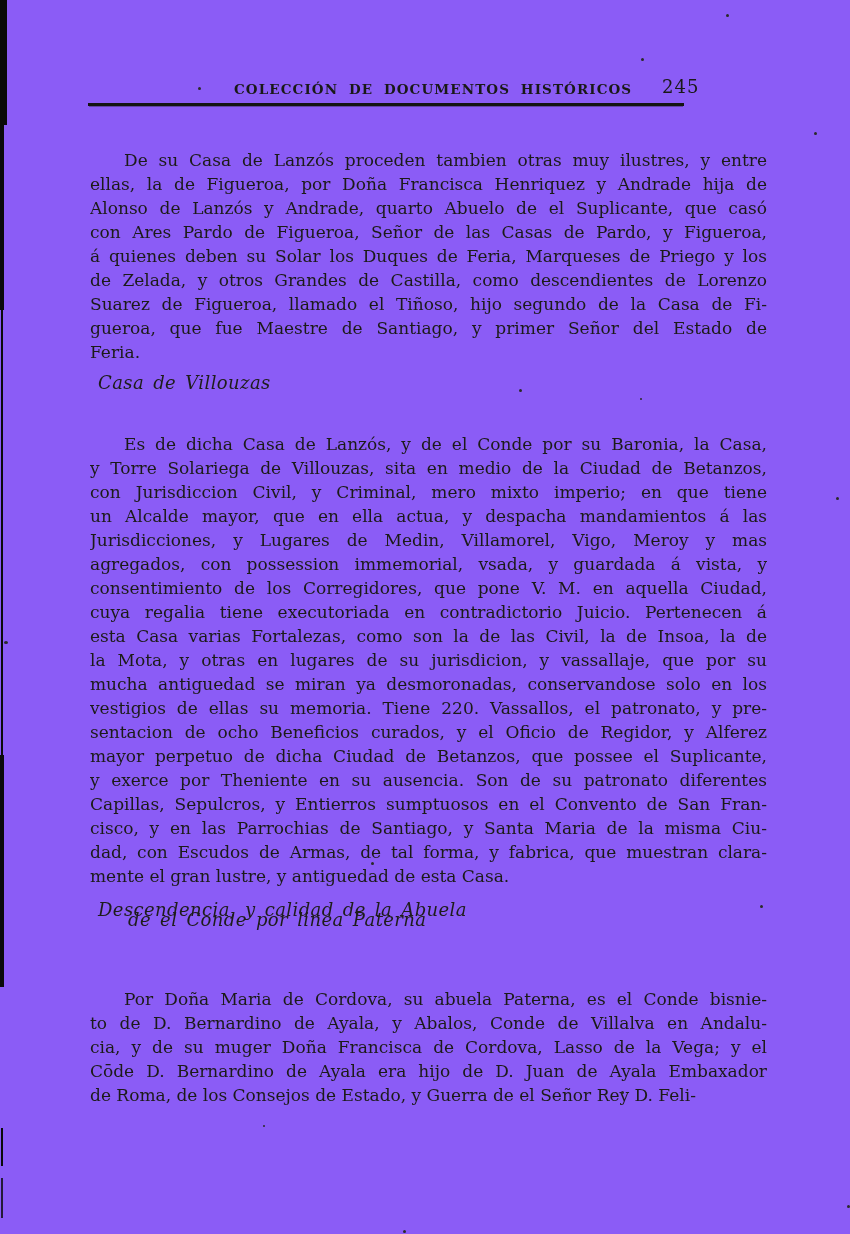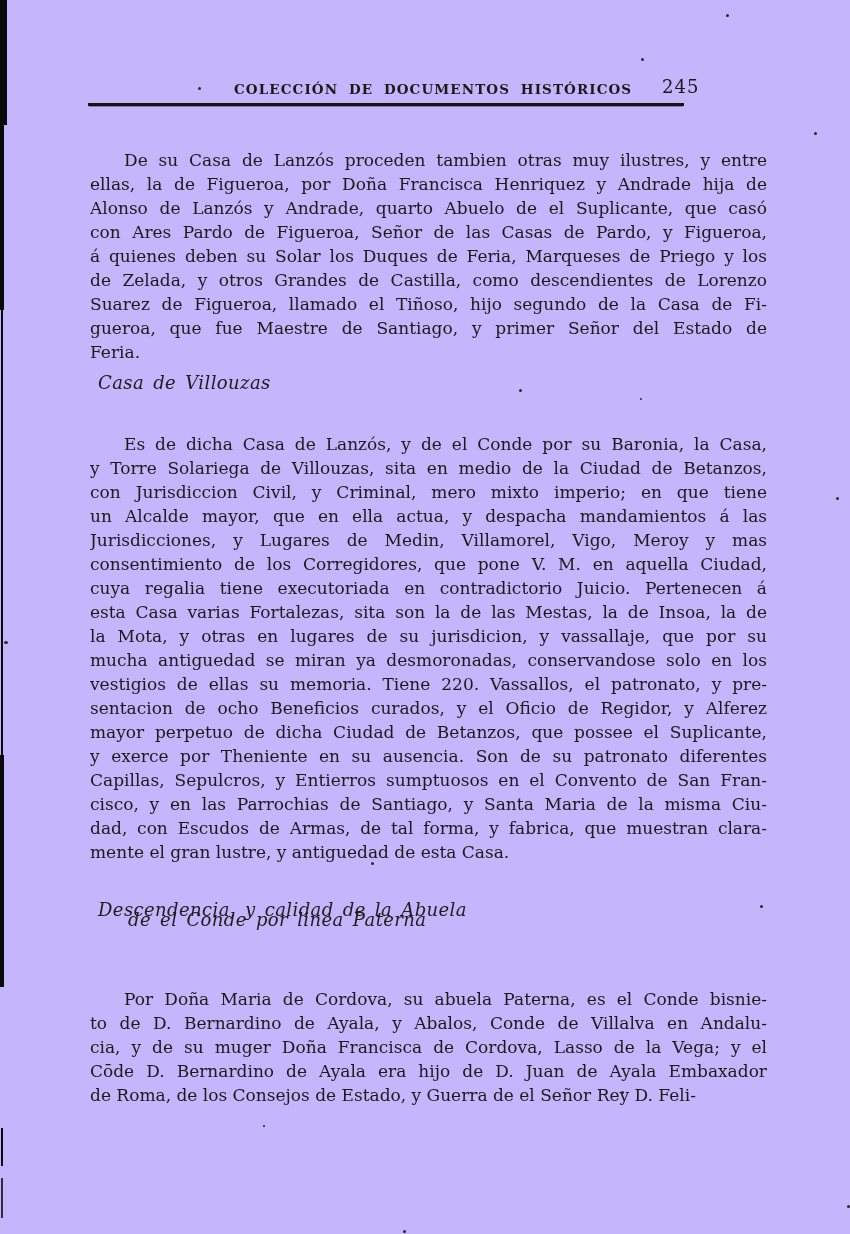--- a/index.html
+++ b/index.html
@@ -1,21 +1,21 @@
 <!DOCTYPE html>
 <html><head>
 <meta charset="utf-8">
 <style>
   html, body { margin: 0; padding: 0; background: #e8e8e6; }
   .page {
     position: relative;
     width: 850px;
     height: 1234px;
     margin: 0 auto;
-    background: #c4b5fd;
+    background: #8b5cf6;
     overflow: hidden;
     font-family: "DejaVu Serif", "Liberation Serif", serif;
     color: #1c1b18;
   }
 
   
   .bind { position: absolute; left: 0; background: #0a0a0a; }
   .bind-1 { top: 0;    width: 7px; height: 125px; }
   .bind-2 { top: 125px; width: 4px; height: 185px; }
   .bind-3 { top: 310px; left: 1px; width: 2px; height: 445px; }
@@ -130,23 +130,24 @@
       <div class="line last">Feria.</div>
     </div>
 
   <div class="section-heading heading-1">Casa de Villouzas</div>
   <div class="textblock para-2">
       <div class="line indent">Es de dicha Casa de Lanzós, y de el Conde por su Baronia, la Casa,</div>
       <div class="line">y Torre Solariega de Villouzas, sita en medio de la Ciudad de Betanzos,</div>
       <div class="line">con Jurisdiccion Civil, y Criminal, mero mixto imperio; en que tiene</div>
       <div class="line">un Alcalde mayor, que en ella actua, y despacha mandamientos á las</div>
       <div class="line">Jurisdicciones, y Lugares de Medin, Villamorel, Vigo, Meroy y mas</div>
+      <div class="line">agregados, con possession immemorial, vsada, y guardada á vista, y</div>
       <div class="line">consentimiento de los Corregidores, que pone V. M. en aquella Ciudad,</div>
       <div class="line">cuya regalia tiene executoriada en contradictorio Juicio. Pertenecen á</div>
-      <div class="line">esta Casa varias Fortalezas, sita son la de las Mestas, la de Insoa, la de</div>
+      <div class="line">esta Casa varias Fortalezas, como son la de las Civil, la de Insoa, la de</div>
       <div class="line">la Mota, y otras en lugares de su jurisdicion, y vassallaje, que por su</div>
       <div class="line">mucha antiguedad se miran ya desmoronadas, conservandose solo en los</div>
       <div class="line">vestigios de ellas su memoria. Tiene 220. Vassallos, el patronato, y pre-</div>
       <div class="line">sentacion de ocho Beneficios curados, y el Oficio de Regidor, y Alferez</div>
       <div class="line">mayor perpetuo de dicha Ciudad de Betanzos, que possee el Suplicante,</div>
       <div class="line">y exerce por Theniente en su ausencia. Son de su patronato diferentes</div>
       <div class="line">Capillas, Sepulcros, y Entierros sumptuosos en el Convento de San Fran-</div>
       <div class="line">cisco, y en las Parrochias de Santiago, y Santa Maria de la misma Ciu-</div>
       <div class="line">dad, con Escudos de Armas, de tal forma, y fabrica, que muestran clara-</div>
       <div class="line last">mente el gran lustre, y antiguedad de esta Casa.</div>

